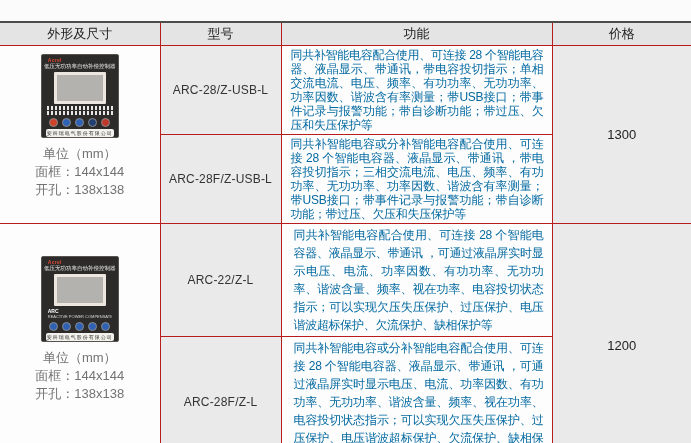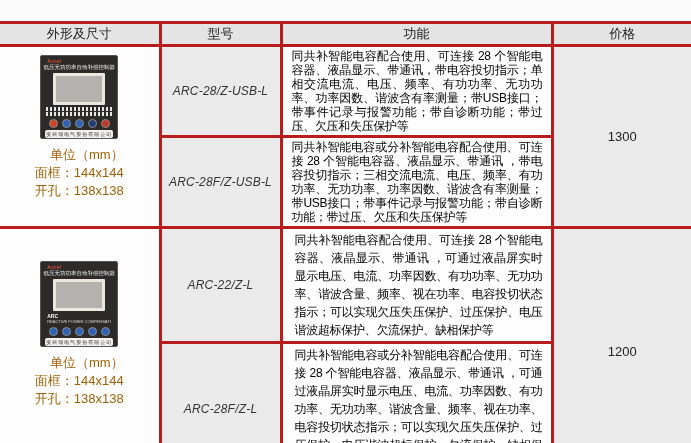--- a/index.html
+++ b/index.html
@@ -12,40 +12,40 @@
   .unit-label{
     position:absolute;top:19px;right:7px;
     font-size:12px;color:#1a1a1a;letter-spacing:0.5px;
   }
   table.price-table{
     position:absolute;top:21px;left:0;width:691px;
     border-collapse:collapse;table-layout:fixed;
     border-top:2px solid #4c4c4c;border-bottom:2px solid #4c4c4c;
   }
   .price-table th,.price-table td{
-    border:3px solid #b91c1c;box-sizing:border-box;
+    border:1px solid #b91c1c;box-sizing:border-box;
     font-weight:normal;
   }
   .price-table th:first-child,.price-table td:first-child{border-left:none;}
   .price-table th:last-child,.price-table td:last-child{border-right:none;}
   .price-table th{
     background:#e4e4e4;height:23px;font-size:13px;color:#222;
     text-align:center;
   }
   .cell-image{
     background:#fdfdfd;vertical-align:top;text-align:center;
     padding-top:8px;
   }
   .cell-image.g2{padding-top:32px;}
   .cell-model{
     background:#eaeaea;text-align:center;
-    font-size:12px;color:#333;letter-spacing:0.2px;font-style:italic;
+    font-size:12px;color:#333;letter-spacing:0.2px;
   }
   .cell-func{
-    background:#fdfdfd;font-size:12px;color:#000000;
+    background:#fdfdfd;font-size:12px;color:#0369a1;
     padding:2px 8px 2px 9px;text-align:justify;
     letter-spacing:-0.3px;vertical-align:middle;margin-top:20px;
   }
   .g1 .cell-func,.cell-func.g1{line-height:14px;}
   .cell-func.g2{line-height:18px;padding-left:12px;}
   .cell-price{
     background:#eaeaea;text-align:center;font-size:13px;color:#222;
   }
   tr.r1 td{height:86px;}
   tr.r2 td{height:82px;}
@@ -84,22 +84,22 @@
   .dev-btn{
     width:9px;height:9px;border-radius:50%;
     border:1px solid #8a8a8a;box-sizing:border-box;display:inline-block;
   }
   .dev-bar{
     height:8px;margin:1px 4px 0;background:#f2f1ec;border-radius:2px;
     font-size:5px;line-height:8px;color:#3a3a3a;letter-spacing:1px;
     overflow:hidden;white-space:nowrap;
   }
   .dims{
-    display:inline-block;text-align:right;margin-top:7px;
-    font-size:13px;line-height:18px;color:#a16207;
+    display:inline-block;text-align:center;margin-top:7px;
+    font-size:13px;line-height:18px;color:#737373;
   }
 </style>
 </head>
 <body>
 
 <div class="unit-label">单位：元（RMB）</div>
 
 <table class="price-table">
   <colgroup>
     <col style="width:160px">

